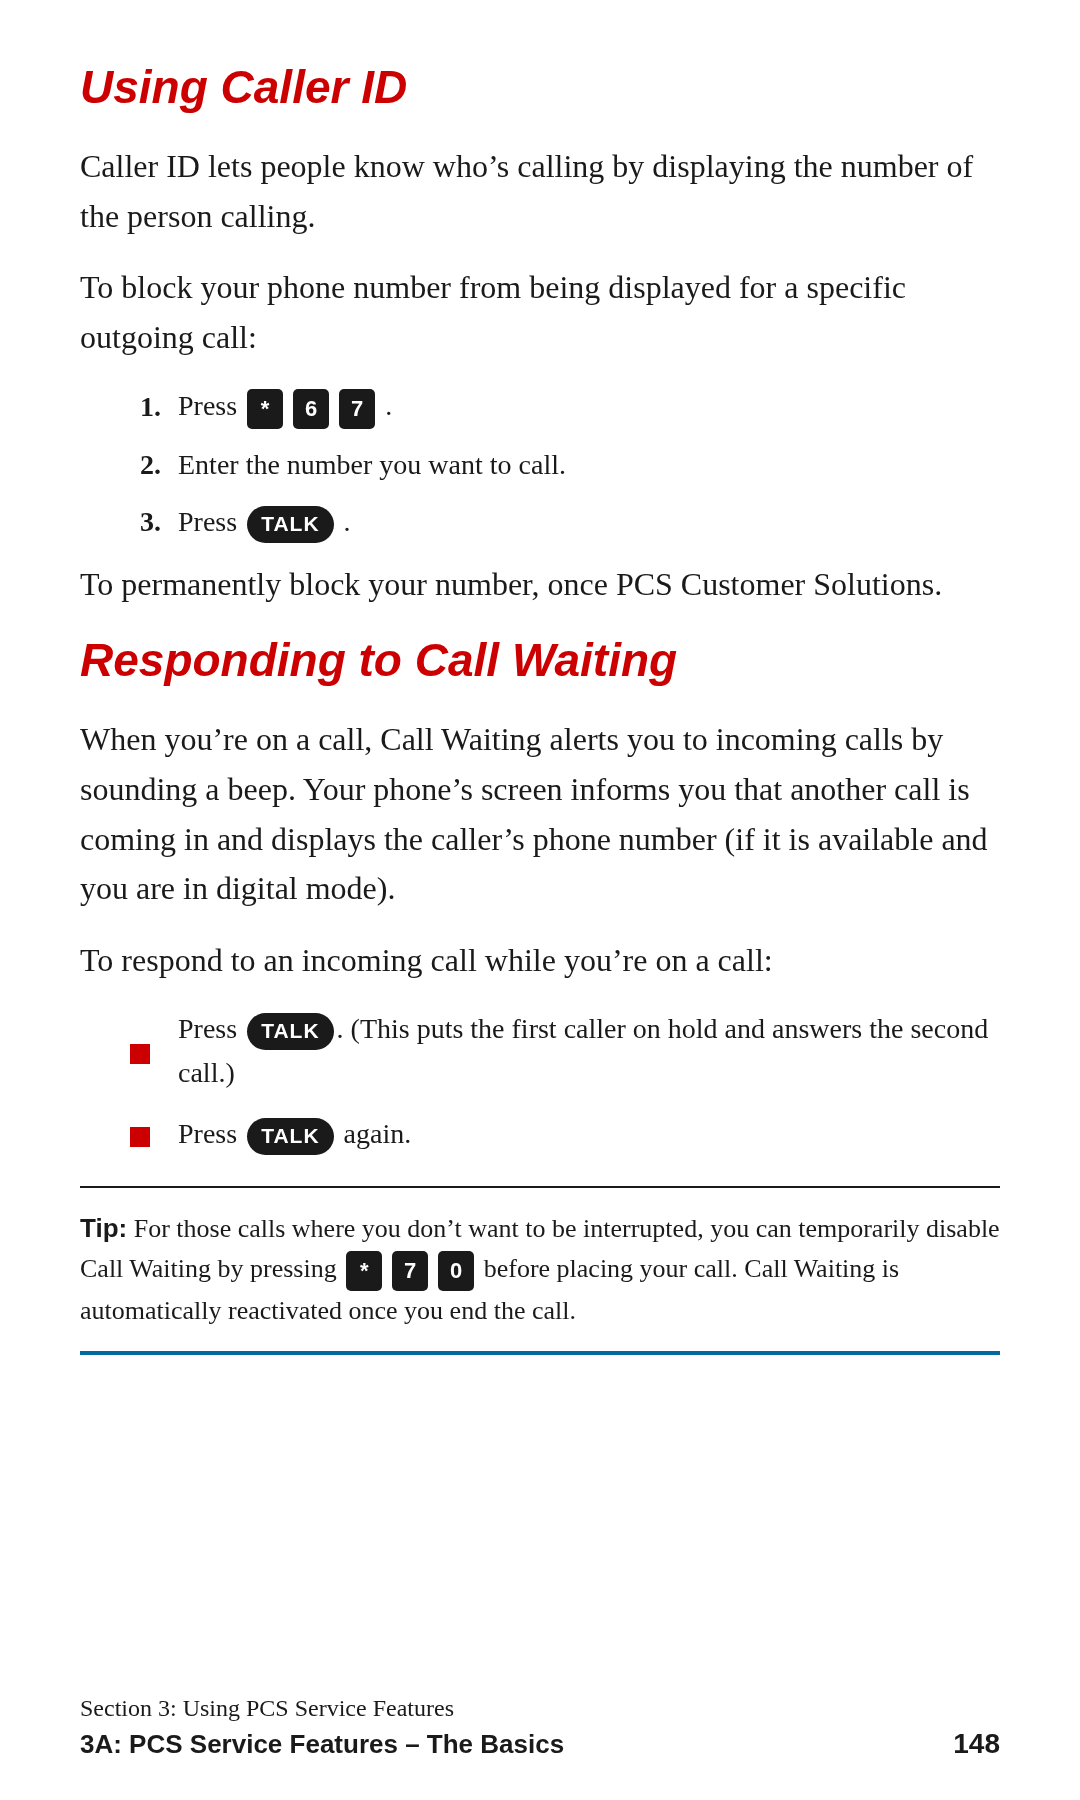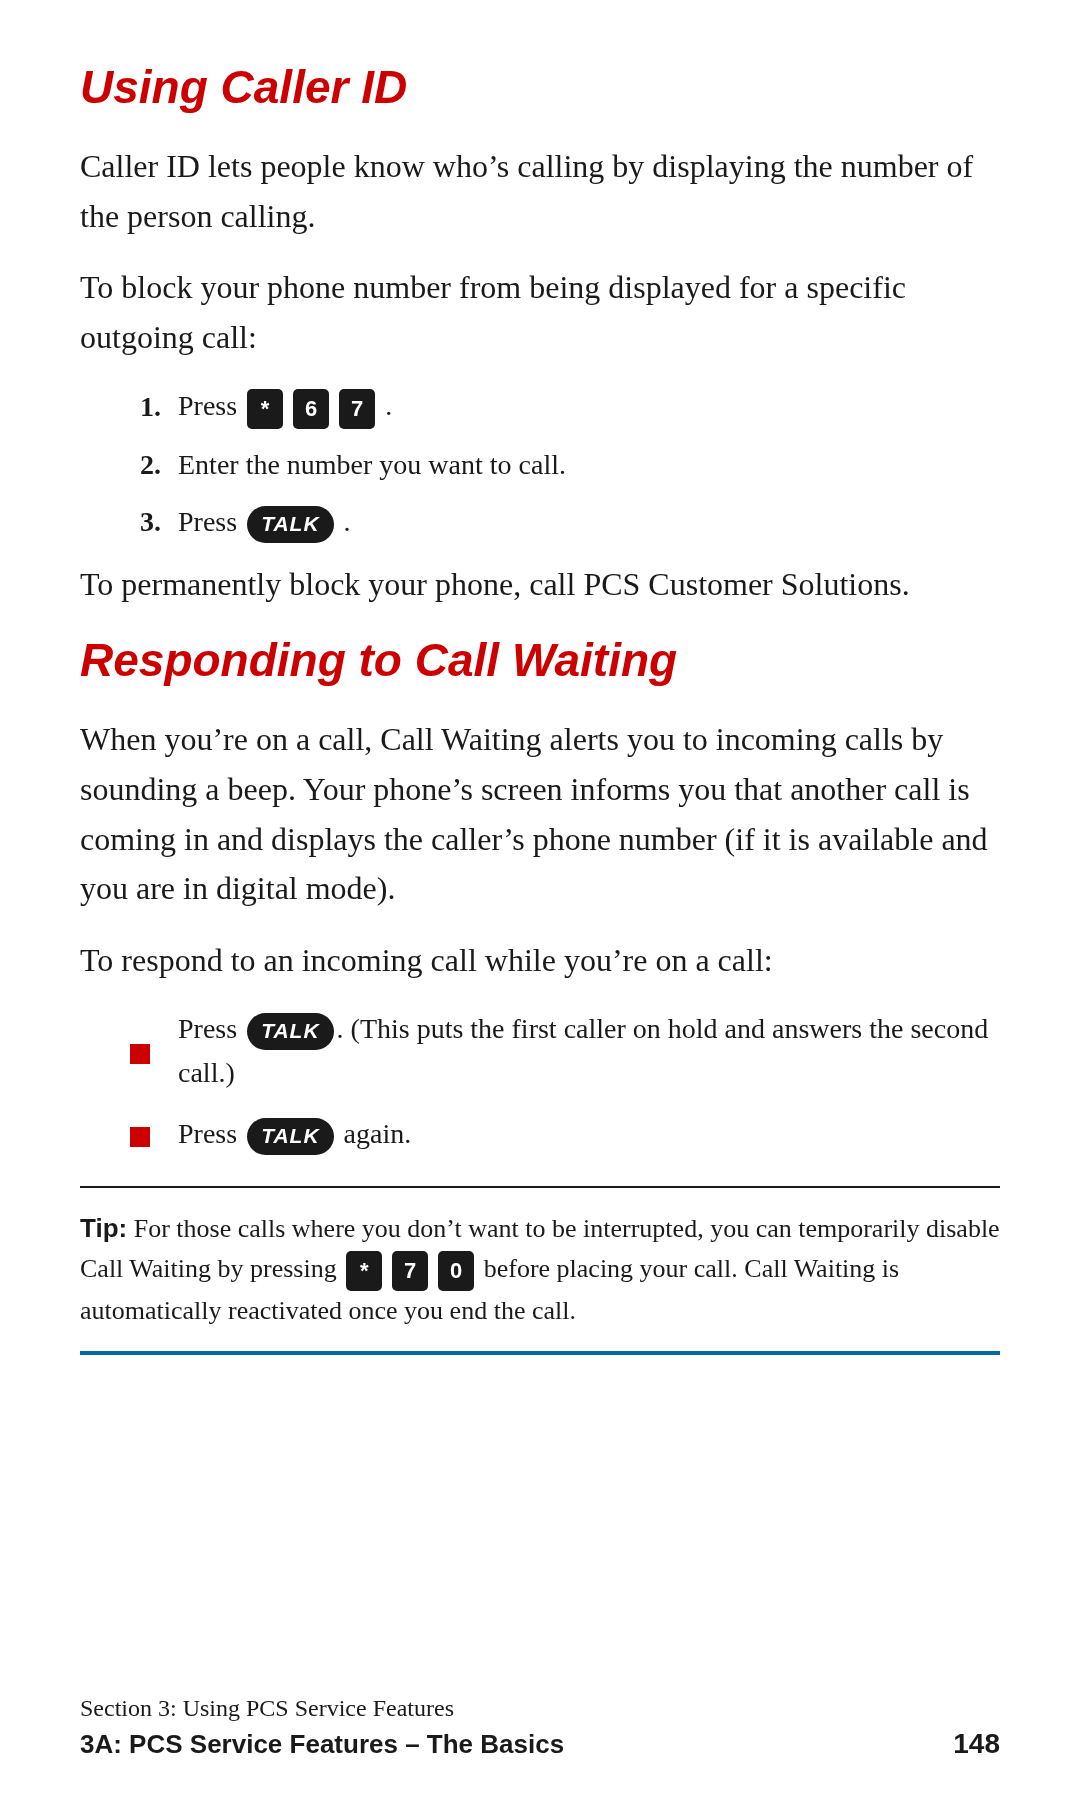--- a/index.html
+++ b/index.html
@@ -97,21 +97,20 @@
       padding: 3px 10px;
       margin: 0 3px;
       min-width: 36px;
     }
 
     .key-badge.talk {
       border-radius: 20px;
       padding: 2px 14px;
       letter-spacing: 1px;
       font-size: 21px;
-      font-style: italic;
     }
 
     .tip-box {
       border-top: 2px solid #1a1a1a;
       border-bottom: 4px solid #0369a1;
       padding: 20px 0;
       margin-top: 30px;
       font-size: 26px;
       line-height: 1.55;
     }
@@ -190,21 +189,21 @@
       <span>Enter the number you want to call.</span>
     </li>
     <li>
       <span class="num">3.</span>
       <span>
         Press <span class="key-badge talk">TALK</span> .
       </span>
     </li>
   </ol>
 
-  <p class="body-text">To permanently block your phone, call PCS Customer Solutions.</p>
+  <p class="body-text">To permanently block your number, once PCS Customer Solutions.</p>
 
   <h1 class="section-heading">Responding to Call Waiting</h1>
 
   <p class="body-text intro-para">When you’re on a call, Call Waiting alerts you to incoming calls by sounding a beep. Your phone’s screen informs you that another call is coming in and displays the caller’s phone number (if it is available and you are in digital mode).</p>
 
   <p class="body-text intro-para">To respond to an incoming call while you’re on a call:</p>
 
   <ul class="bullet-list">
     <li>
       <span class="bullet-square"></span>

